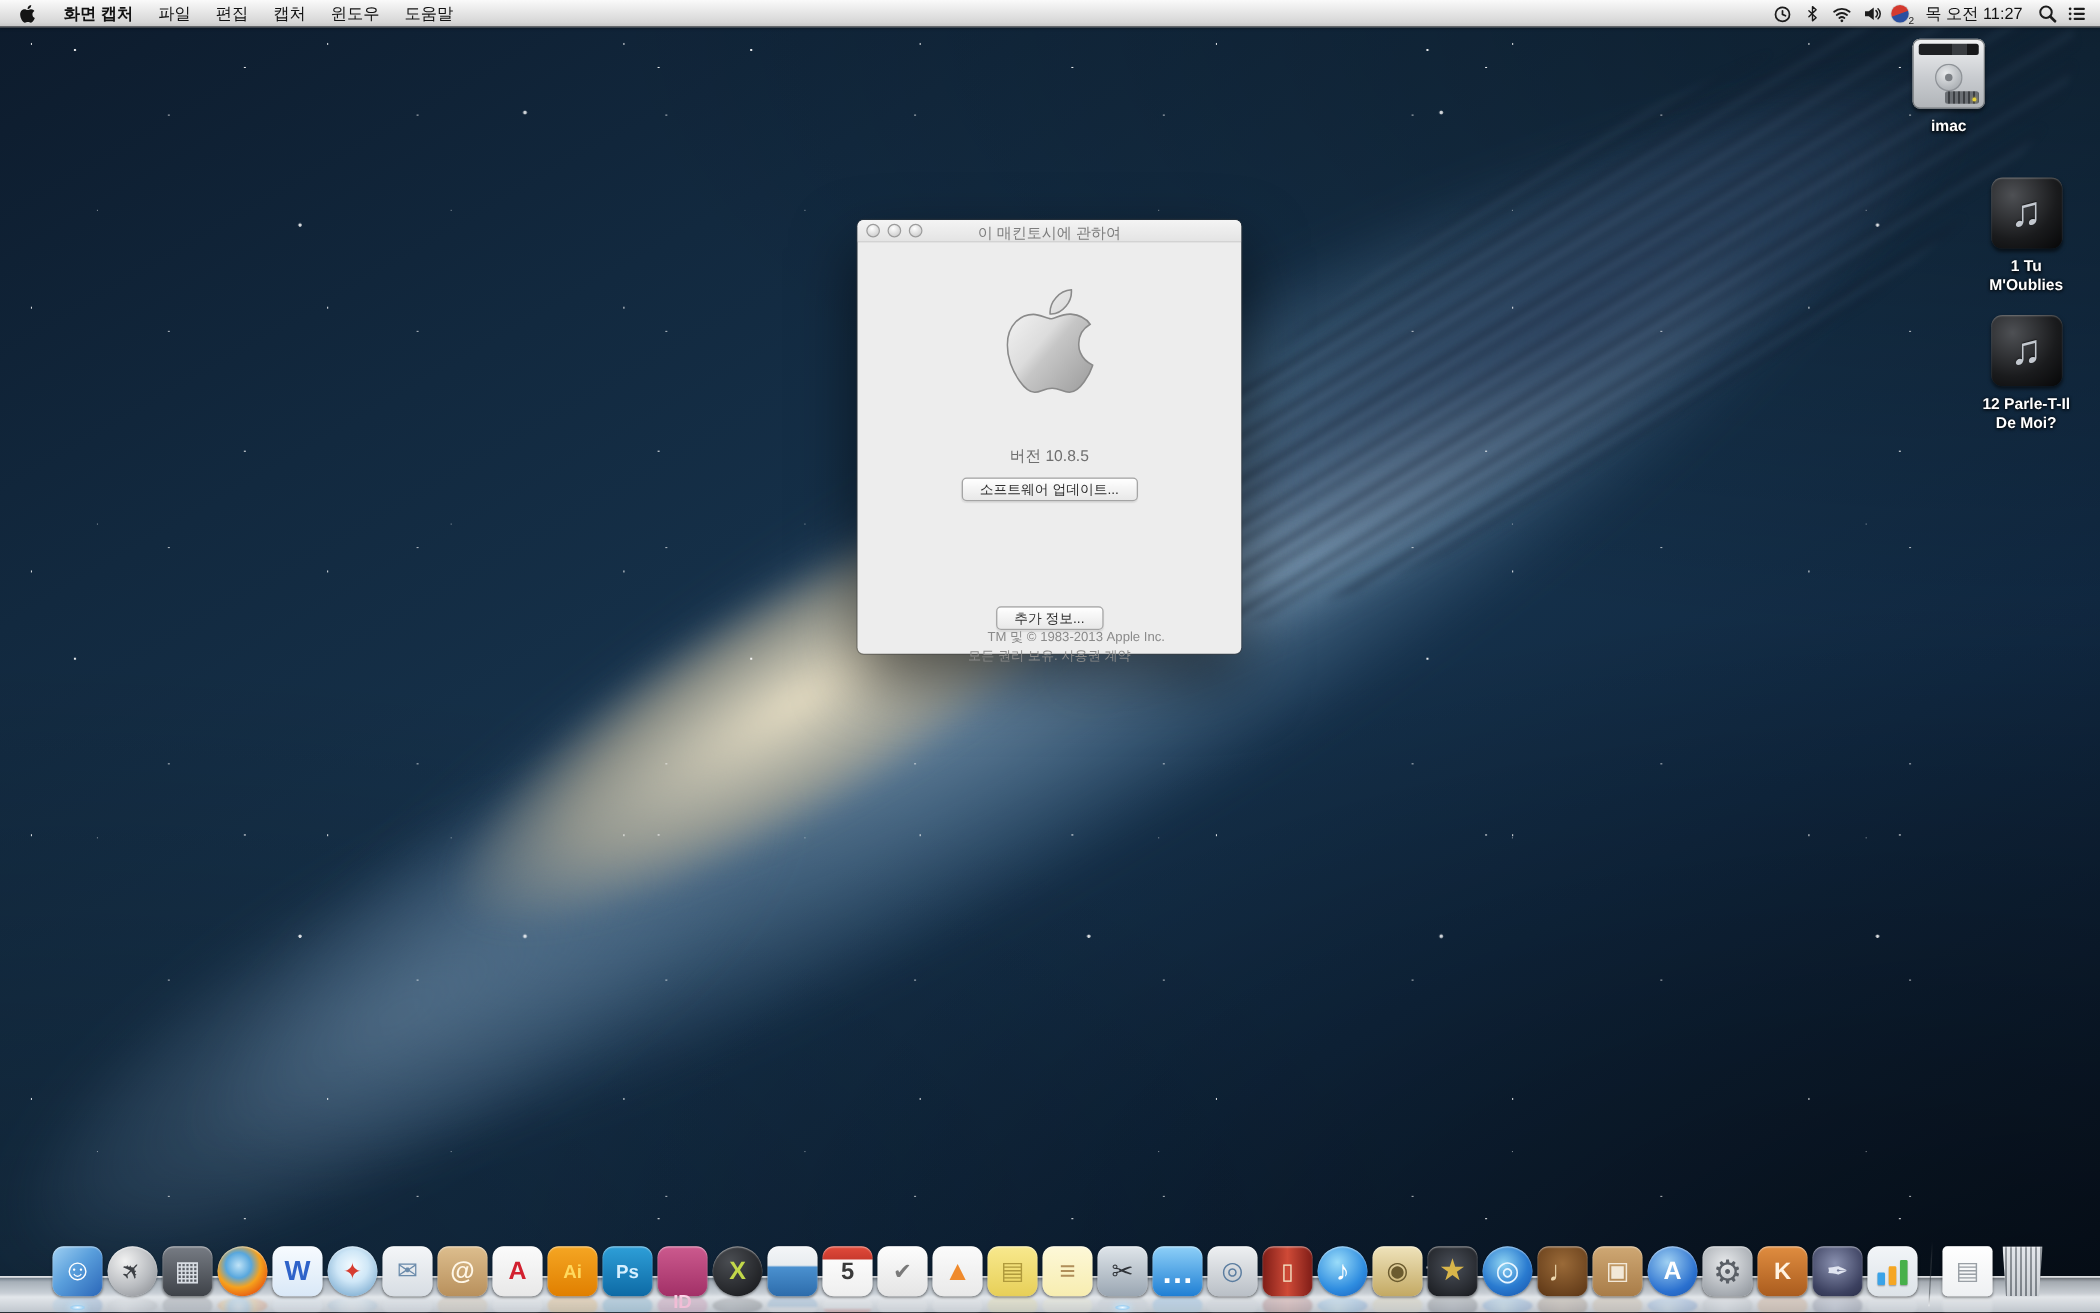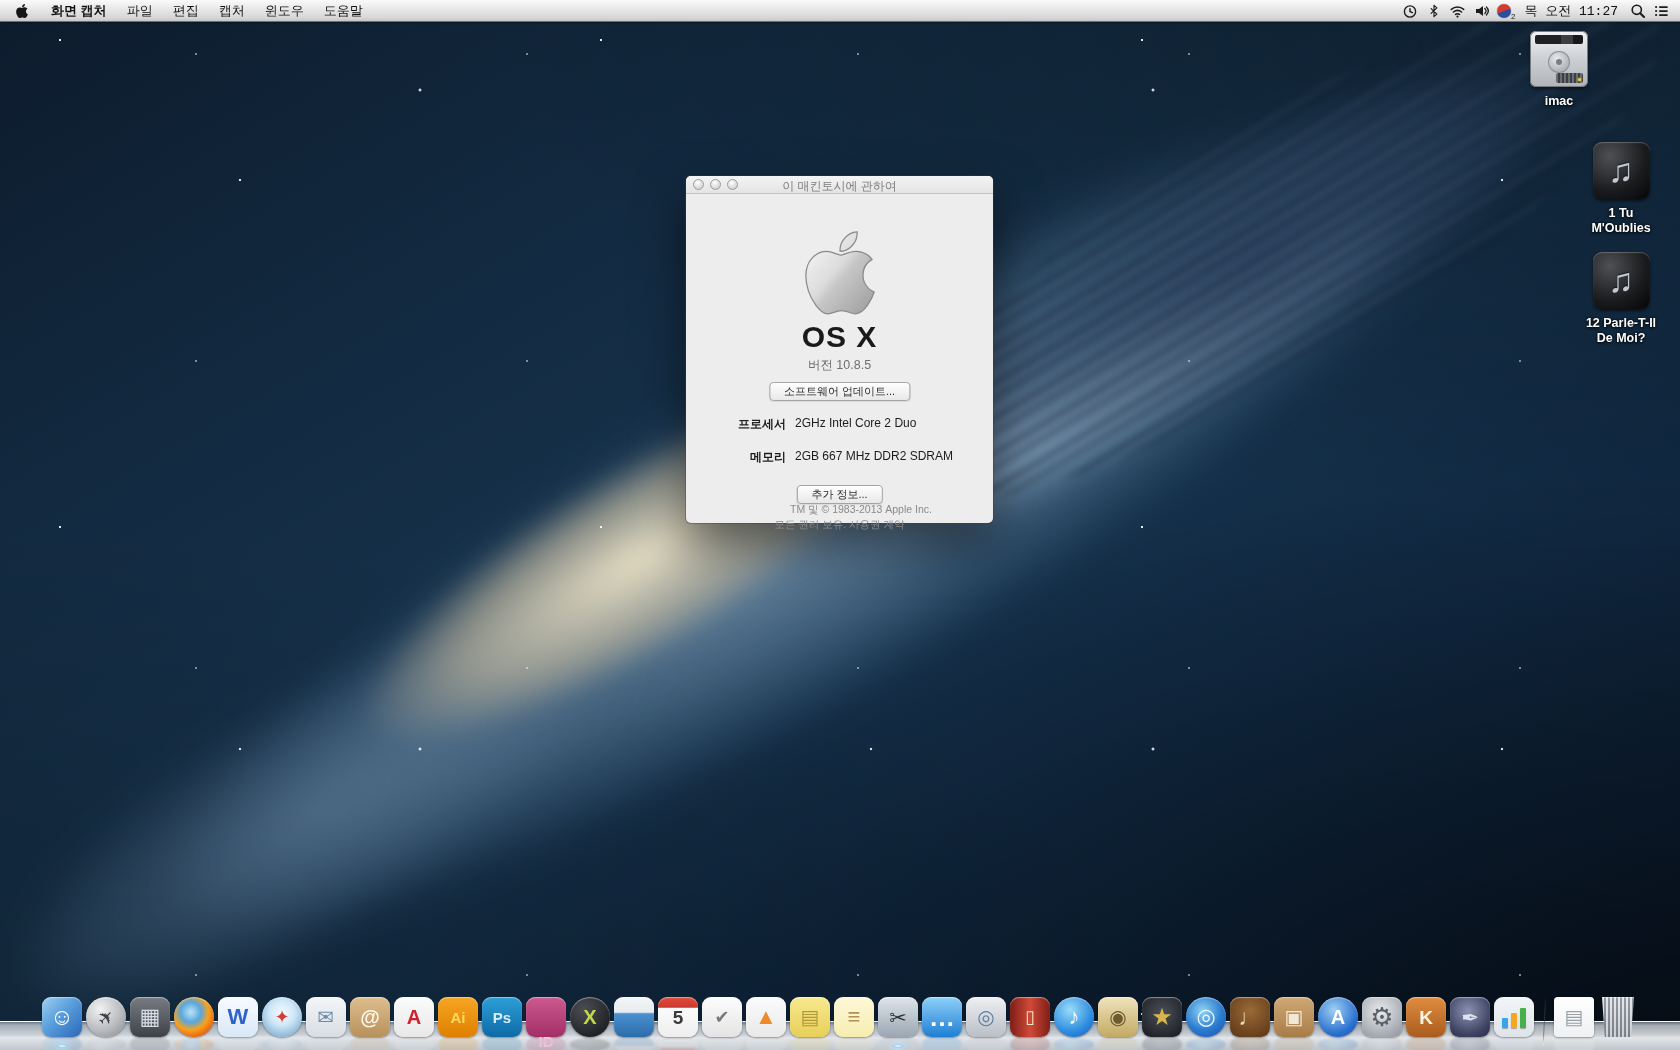--- a/index.html
+++ b/index.html
@@ -52,21 +52,21 @@
     display:flex; align-items:center; font-size:13px; color:#111; }
   .apple-menu { display:flex; align-items:center; padding:0 12px 0 15px; height:100%; }
   .mi { padding:0 10px; height:100%; display:flex; align-items:center; }
   .appname { font-weight:bold; }
   .mb-right { margin-left:auto; display:flex; align-items:center; gap:7px; padding-right:10px; }
   .sicon { width:17px; height:17px; display:flex; align-items:center; justify-content:center; }
   .flagwrap { position:relative; width:16px; height:16px; }
   .taegeuk { position:absolute; top:1px; left:0; width:14px; height:14px; border-radius:50%;
     background:linear-gradient(160deg,#d43a2f 48%,#2a4fa0 52%); box-shadow:0 0 1px rgba(0,0,0,.5); }
   .flagsub { position:absolute; right:-2px; bottom:-2px; font-size:8px; color:#222; }
-  .mclock { padding:0 4px; white-space:nowrap;font-family:Liberation Mono, monospace; }
+  .mclock { padding:0 4px; white-space:nowrap; }
 
   
   .dicon { position:absolute; width:80px; text-align:center; z-index:5; }
   .dlabel { margin-top:7px; color:#fff; font-size:12.5px; font-weight:bold; line-height:15px;
     text-shadow:0 1px 3px rgba(0,0,0,.95), 0 0 2px rgba(0,0,0,.7); }
   .hd { width:58px; height:56px; margin:0 auto; border-radius:6px; position:relative;
     background:linear-gradient(#f2f3f4,#c9ccd0 55%,#b0b4b8);
     box-shadow:inset 0 0 0 1px rgba(110,114,118,.9), 0 2px 3px rgba(0,0,0,.45); }
   .hd .slot { position:absolute; top:4px; left:5px; right:5px; height:9px; border-radius:2px;
     background:linear-gradient(90deg,#1e2023 0 55%, #3a3d41 55% 80%, #17181a 80%); }
@@ -265,29 +265,22 @@
             <linearGradient id="ag" x1="0" y1="0" x2="1" y2="1">
               <stop offset="0" stop-color="#fbfbfb"></stop>
                 <stop offset="0.45" stop-color="#dcdcdc"></stop>
               <stop offset="0.55" stop-color="#c6c6c6"></stop>
                 <stop offset="1" stop-color="#9b9b9b"></stop>
             </linearGradient>
           </defs>
           <path fill="url(#ag)" stroke="#8a8a8a" stroke-width="7" d="M318.7 268.7c-.2-36.7 16.4-64.4 50-84.8-18.8-26.9-47.2-41.7-84.7-44.6-35.5-2.8-74.3 20.7-88.5 20.7-15 0-49.4-19.7-76.4-19.7C63.3 140.3 4 184.8 4 275.5q0 40 14.4 82.8c12.8 36.7 59 126.7 107.2 125.2 25.2-.6 43-17.9 75.8-17.9 31.8 0 48.3 17.9 76.4 17.9 48.6-.7 90.4-82.5 102.6-119.3-65.2-30.7-61.7-90-61.7-91.9zm-56.6-164.2c27.3-32.4 24.8-61.9 24-72.5-24.1 1.4-52 16.4-67.9 34.9-17.5 19.8-27.8 44.3-25.6 71.9 26.1 2 49.9-11.4 69.5-34.3z"></path>
         </svg>
       </div>
-      <div class="osx">OS X</div>
       <div class="ver">버전 10.8.5</div>
       <button class="aqbtn" id="btn-update">소프트웨어 업데이트...</button>
-      <div class="specs">
-        <span class="spec-l">프로세서</span>
-        <span class="spec-v">2GHz Intel Core 2 Duo</span>
-        <span class="spec-l">메모리</span>
-        <span class="spec-v">2GB 667 MHz DDR2 SDRAM</span>
-      </div>
       <button class="aqbtn" id="btn-more">추가 정보...</button>
       <div class="copy" id="copy1">TM 및 © 1983-2013 Apple Inc.</div>
       <div class="copy" id="copy2">모든 권리 보유.  사용권 계약</div>
     </div>
   </div>
 
   <div class="dock">
     <div class="shelf"></div>
     <div class="dock-items" id="dockItems">
         <div class="ditem">

